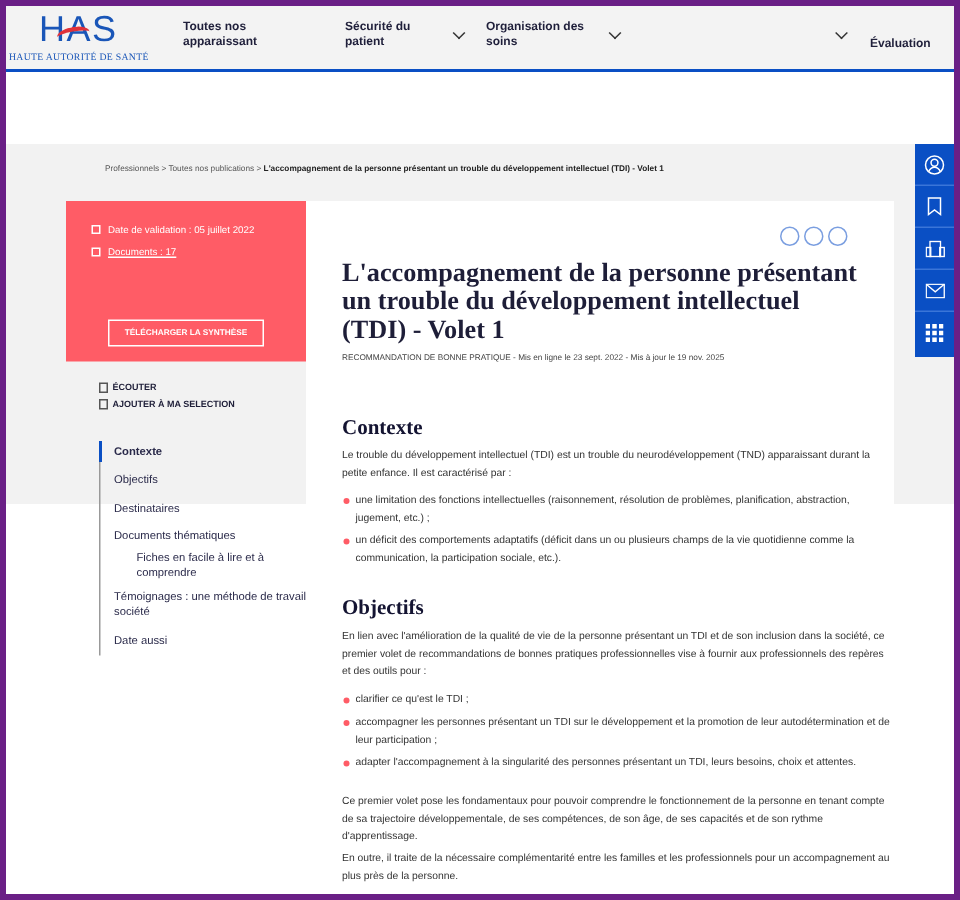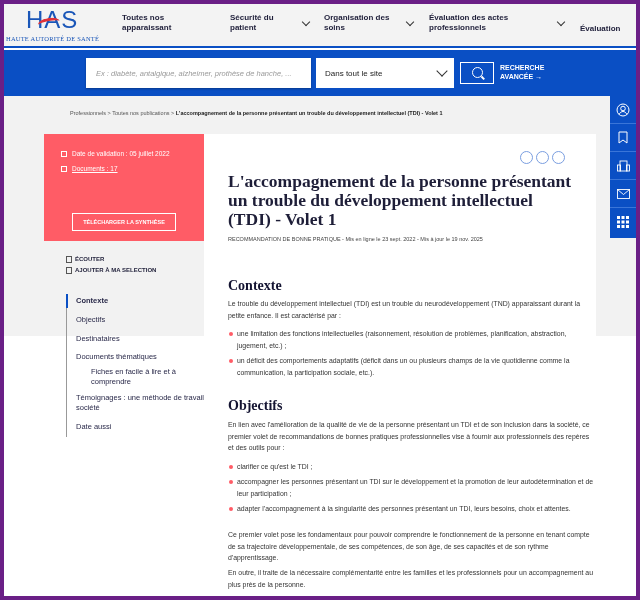--- a/index.html
+++ b/index.html
@@ -82,47 +82,27 @@
       <div>patient</div>
     </div>
     <span class="nav-chevron" style="left:299px"></span>
 
     <div class="nav-item" style="left:320px">
       <div>Organisation des</div>
       <div>soins</div>
     </div>
     <span class="nav-chevron" style="left:403px"></span>
 
-    <div class="nav-item" style="left:425px">
-      <div>Évaluation des actes</div>
-      <div>professionnels</div>
-    </div>
     <span class="nav-chevron" style="left:554px"></span>
 
     <div class="nav-item" style="left:576px; top:20px">
       <div>Évaluation</div>
     </div>
   </div>
 
-  <div class="searchbar">
-    <div class="search-input">
-      <span>Ex : diabète, antalgique, alzheimer, prothèse de hanche, ...</span>
-    </div>
-    <div class="search-select">
-      <span>Dans tout le site</span>
-      <span class="select-chevron"></span>
-    </div>
-    <div class="search-btn">
-      <span class="search-icon"></span>
-    </div>
-    <div class="adv-search">
-      <div>RECHERCHE</div>
-      <div>AVANCÉE →</div>
-    </div>
-  </div>
 
   <div class="graybg"></div>
 
   <div class="crumb">
     <span>Professionnels</span>
     <span>&gt;</span>
     <span>Toutes nos publications</span>
     <span>&gt;</span>
     <b>L'accompagnement de la personne présentant un trouble du développement intellectuel (TDI) - Volet 1</b>
   </div>

